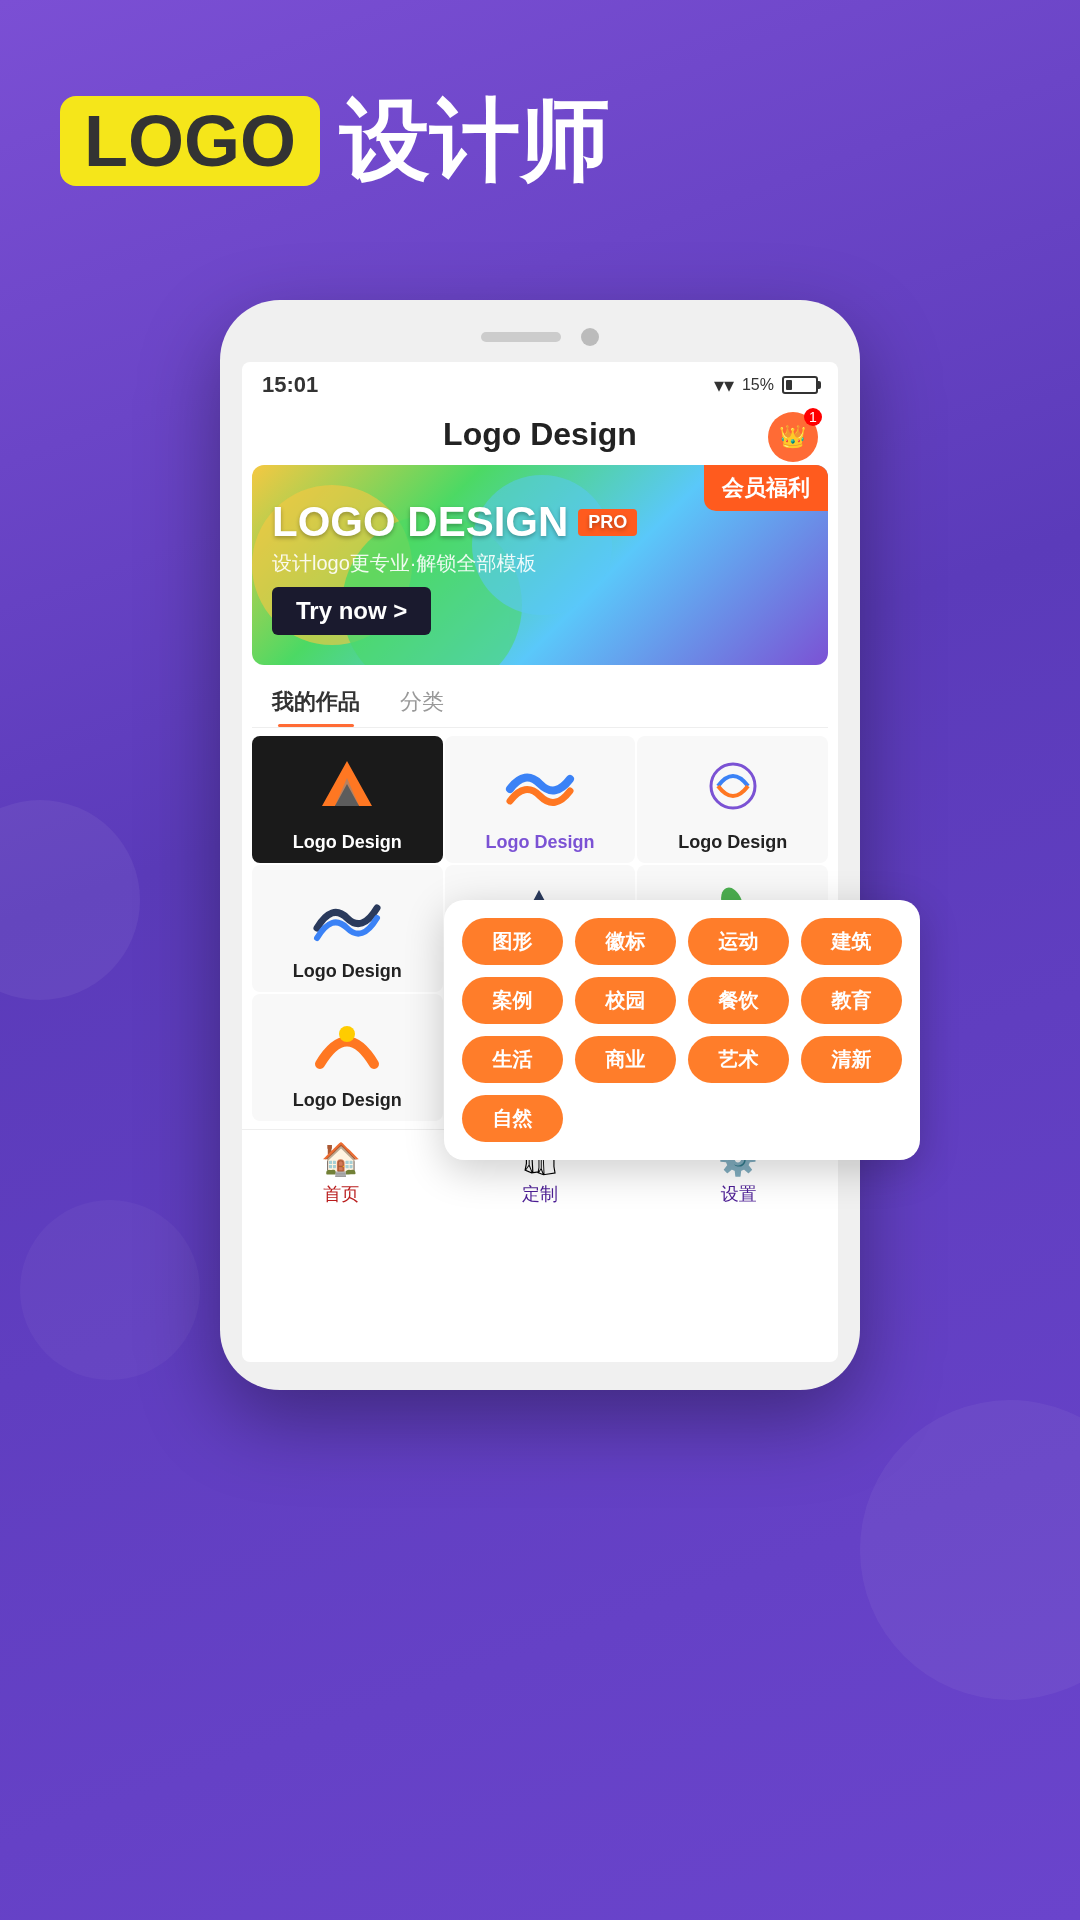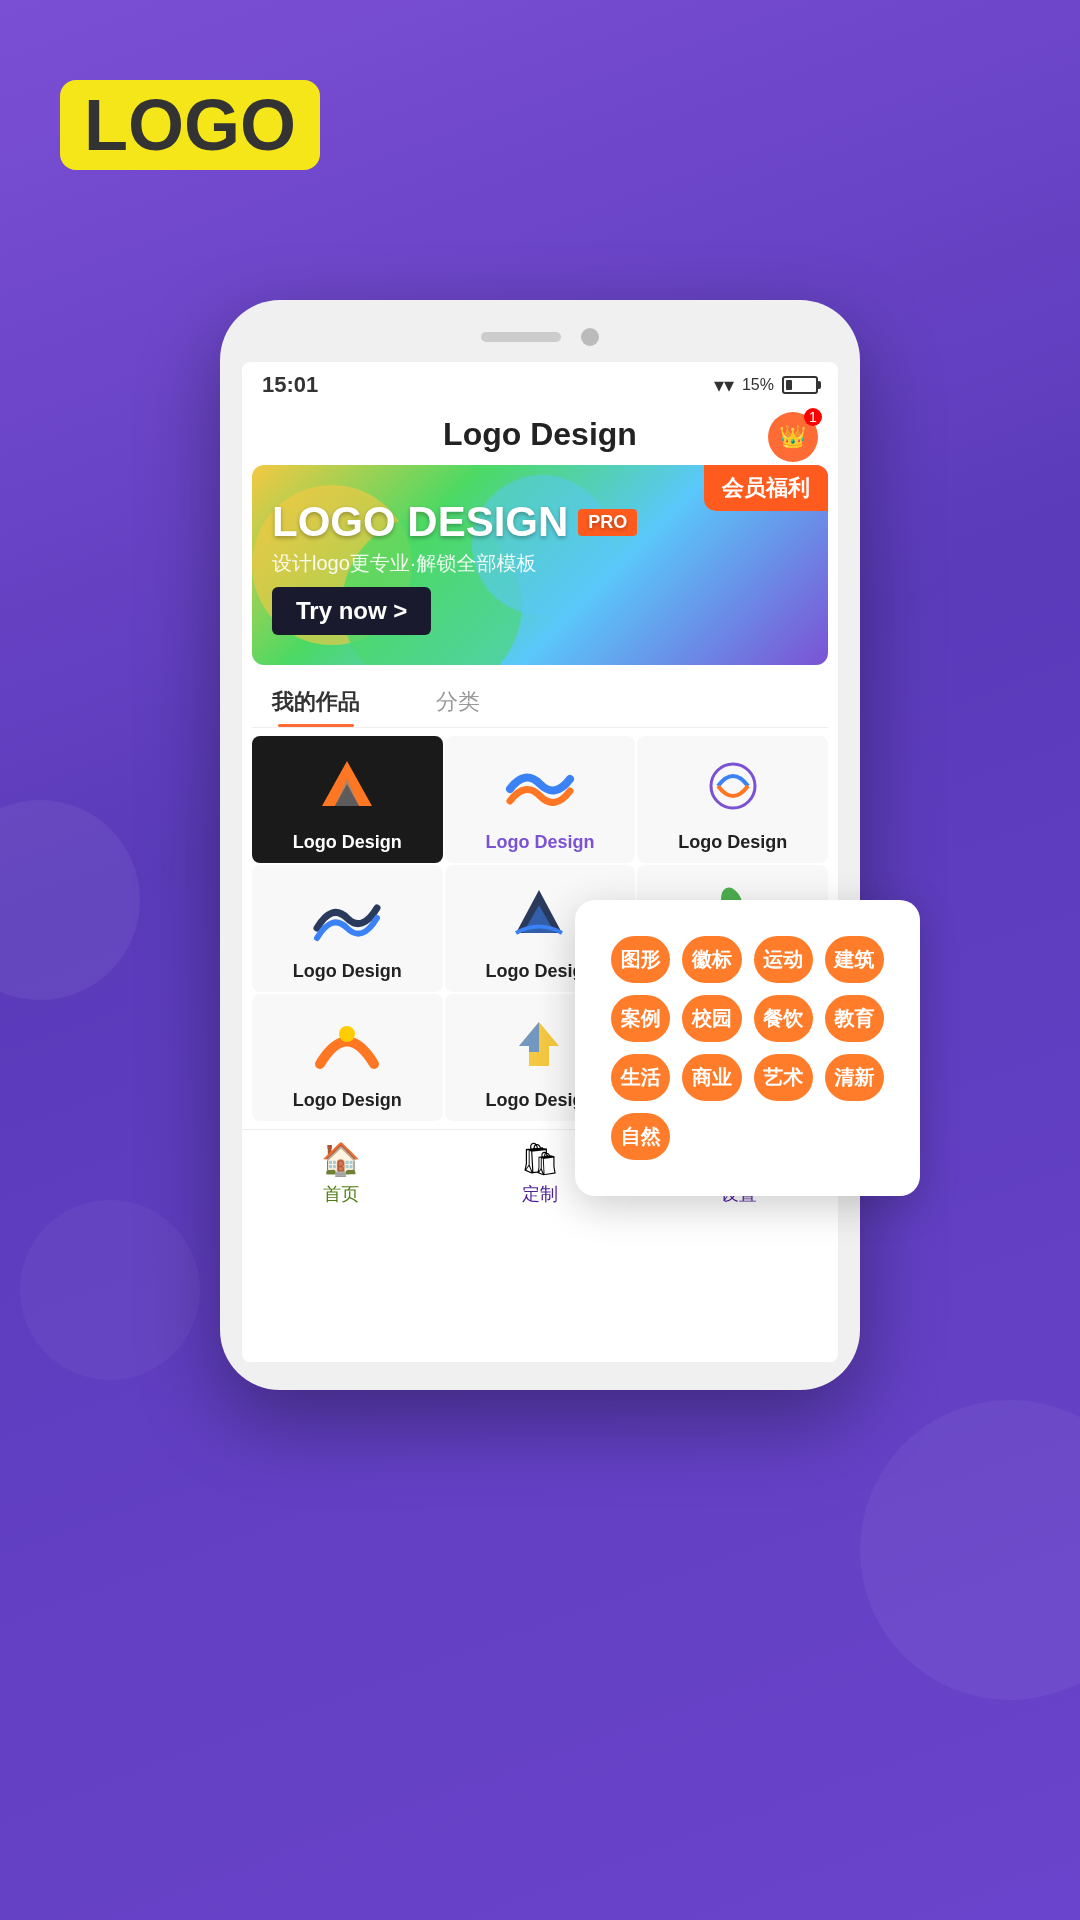--- a/index.html
+++ b/index.html
@@ -228,21 +228,20 @@
       font-size: 24px;
       font-weight: 600;
       cursor: pointer;
     }
 
     
     .tab-row {
       display: flex;
       border-bottom: 1px solid #eee;
       margin: 12px 10px 0;
-      gap: 36px;
     }
     .tab-item {
       padding: 10px 20px;
       font-size: 22px;
       color: #999;
       cursor: pointer;
       position: relative;
     }
     .tab-item.active {
       color: #333;
@@ -304,33 +303,33 @@
     .nav-item {
       flex: 1;
       display: flex;
       flex-direction: column;
       align-items: center;
       gap: 4px;
       cursor: pointer;
     }
     .nav-icon { font-size: 32px; }
     .nav-label { font-size: 18px; color: #4c1d95; }
-    .nav-item.active .nav-label { color: #4d7c0f; }
+    .nav-item.active .nav-label { color: #b91c1c; }
     .nav-item.active .nav-icon { color: #ff6b35; }
 
     
     .category-popup {
       position: absolute;
       right: -60px;
       top: 600px;
       background: white;
       border-radius: 20px;
-      padding: 36px;
+      padding: 18px;
       box-shadow: 0 10px 40px rgba(0,0,0,0.2);
-      width: 345px;
+      width: 476px;
       z-index: 10;
     }
     .cat-grid {
       display: grid;
       grid-template-columns: repeat(4, 1fr);
       gap: 12px;
     }
     .cat-tag {
       background: #ff7d2a;
       color: white;
@@ -371,20 +370,21 @@
 </head>
 <body>
 
 <div class="dec-circle-1"></div>
 <div class="dec-circle-2"></div>
 <div class="dec-circle-3"></div>
 
 <div class="header-section">
   <div class="title-line1">
     <span class="logo-badge">LOGO</span>
+    <span>设计师</span>
   </div>
 </div>
 
 <div class="phone-container">
   <div class="phone-outer">
     <div class="phone-top-bar">
       <div class="speaker"></div>
       <div class="camera"></div>
     </div>
     <div class="phone-screen">

